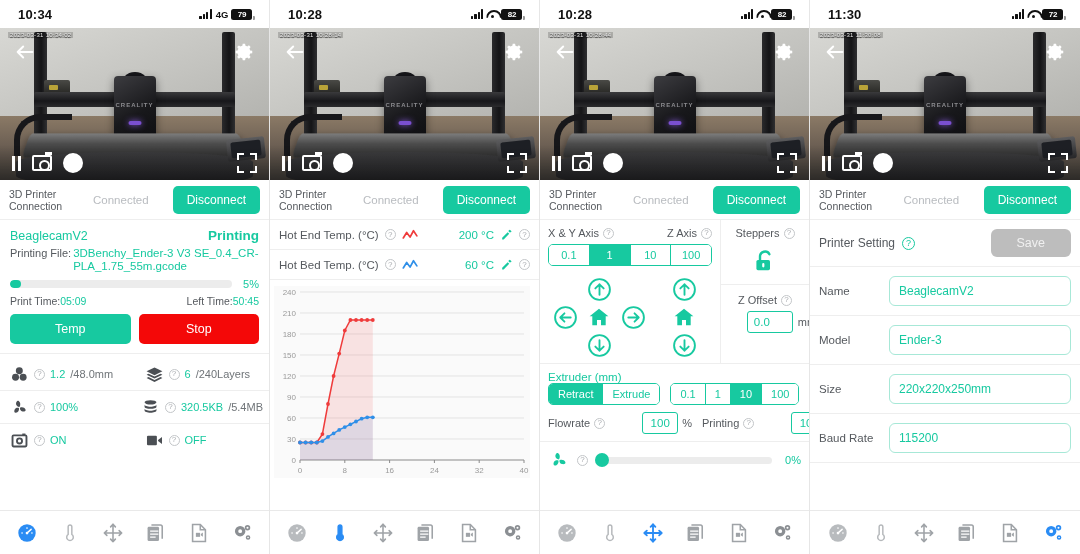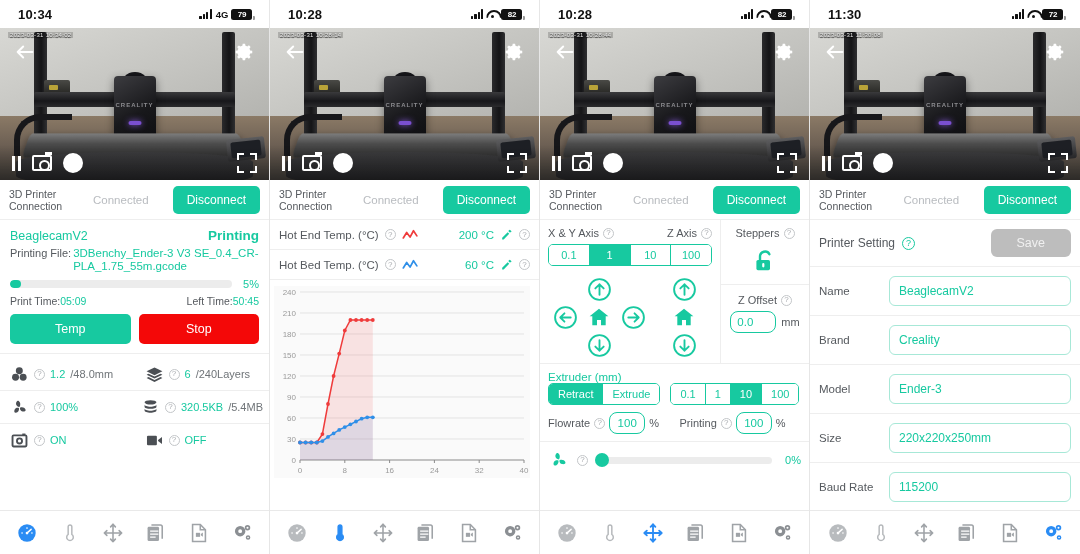--- a/index.html
+++ b/index.html
@@ -263,23 +263,23 @@
     justify-items: center; align-items: center;
   }
   .arrow-btn { width: 25px; height: 25px; cursor: pointer; }
   .home-btn { width: 24px; height: 22px; cursor: pointer; }
   .steppers-lbl { display: flex; align-items: center; justify-content: center; gap: 4px; font-size: 11px; color: #55595e; }
   .lock { display: block; margin: 9px auto 0; width: 24px; height: 26px; cursor: pointer; }
   .zoff-sep { border-top: 1px solid #eeeeee; margin: 10px -8px 0; }
   .zoff-lbl { display: flex; align-items: center; justify-content: center; gap: 4px; font-size: 11px; color: #55595e; margin-top: 9px; }
   .zoff-row { display: flex; align-items: center; justify-content: center; gap: 5px; margin-top: 5px; }
   .inp {
-    border: 1px solid #17c9a0; border-radius: 8px; font-size: 11.5px;
+    border: 1px solid #17c9a0; border-radius: 3px; font-size: 11.5px;
     color: #17c9a0; padding: 4px 6px; width: 46px; font-family: inherit;
-    outline: none; background: #fff;
+    outline: none; background: #fff; margin-left: 33px;
   }
   .unit { font-size: 11px; color: #55595e; }
   .extruder { border-top: 1px solid #eeeeee; padding: 7px 8px; }
   .ext-head { font-size: 11.5px; color: #55595e; }
   .ext-head span { color: #17c9a0; }
   .ext-row { display: flex; gap: 10px; align-items: center; }
   .seg-small { display: flex; border: 1px solid #17c9a0; border-radius: 5px; overflow: hidden; }
   .seg-small div {
     font-size: 11px; color: #17c9a0; padding: 4px 9px;
     border-right: 1px solid #17c9a0; cursor: pointer; background: #fff;
@@ -1071,24 +1071,20 @@
       <div class="set-head">
         <span class="set-title">Printer Setting</span>
         <span class="q-green">?</span>
         <button class="btn-save">Save</button>
       </div>
       <div class="set-row">
         <span class="set-lbl">Name</span>
         <input class="set-inp" value="BeaglecamV2" style="">
       </div>
       <div class="set-row">
-        <span class="set-lbl">Brand</span>
-        <input class="set-inp" value="Creality" style="">
-      </div>
-      <div class="set-row">
         <span class="set-lbl">Model</span>
         <input class="set-inp" value="Ender-3" style="">
       </div>
       <div class="set-row">
         <span class="set-lbl">Size</span>
         <input class="set-inp" value="220x220x250mm" style="">
       </div>
       <div class="set-row">
         <span class="set-lbl">Baud Rate</span>
         <input class="set-inp" value="115200" style="">

